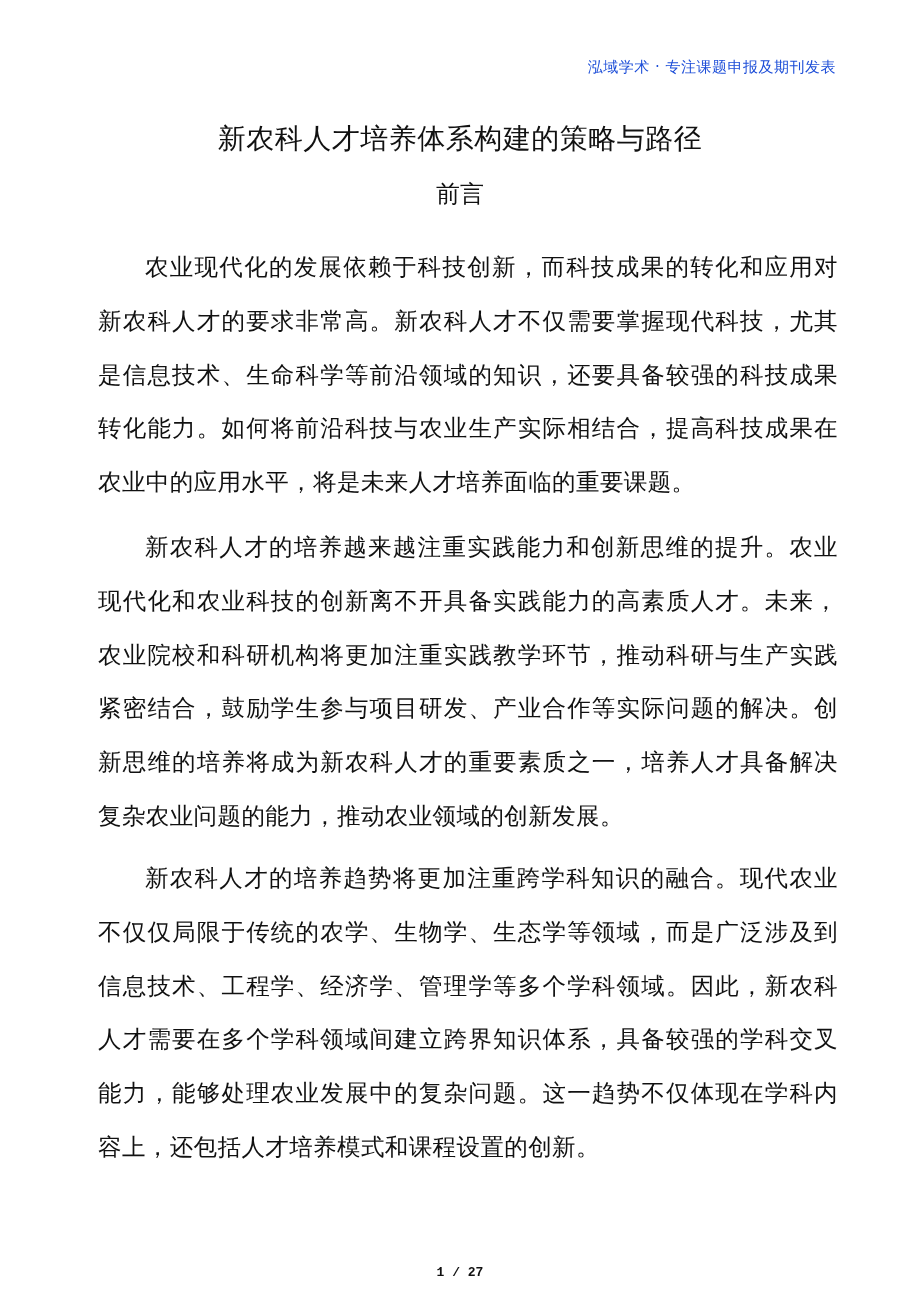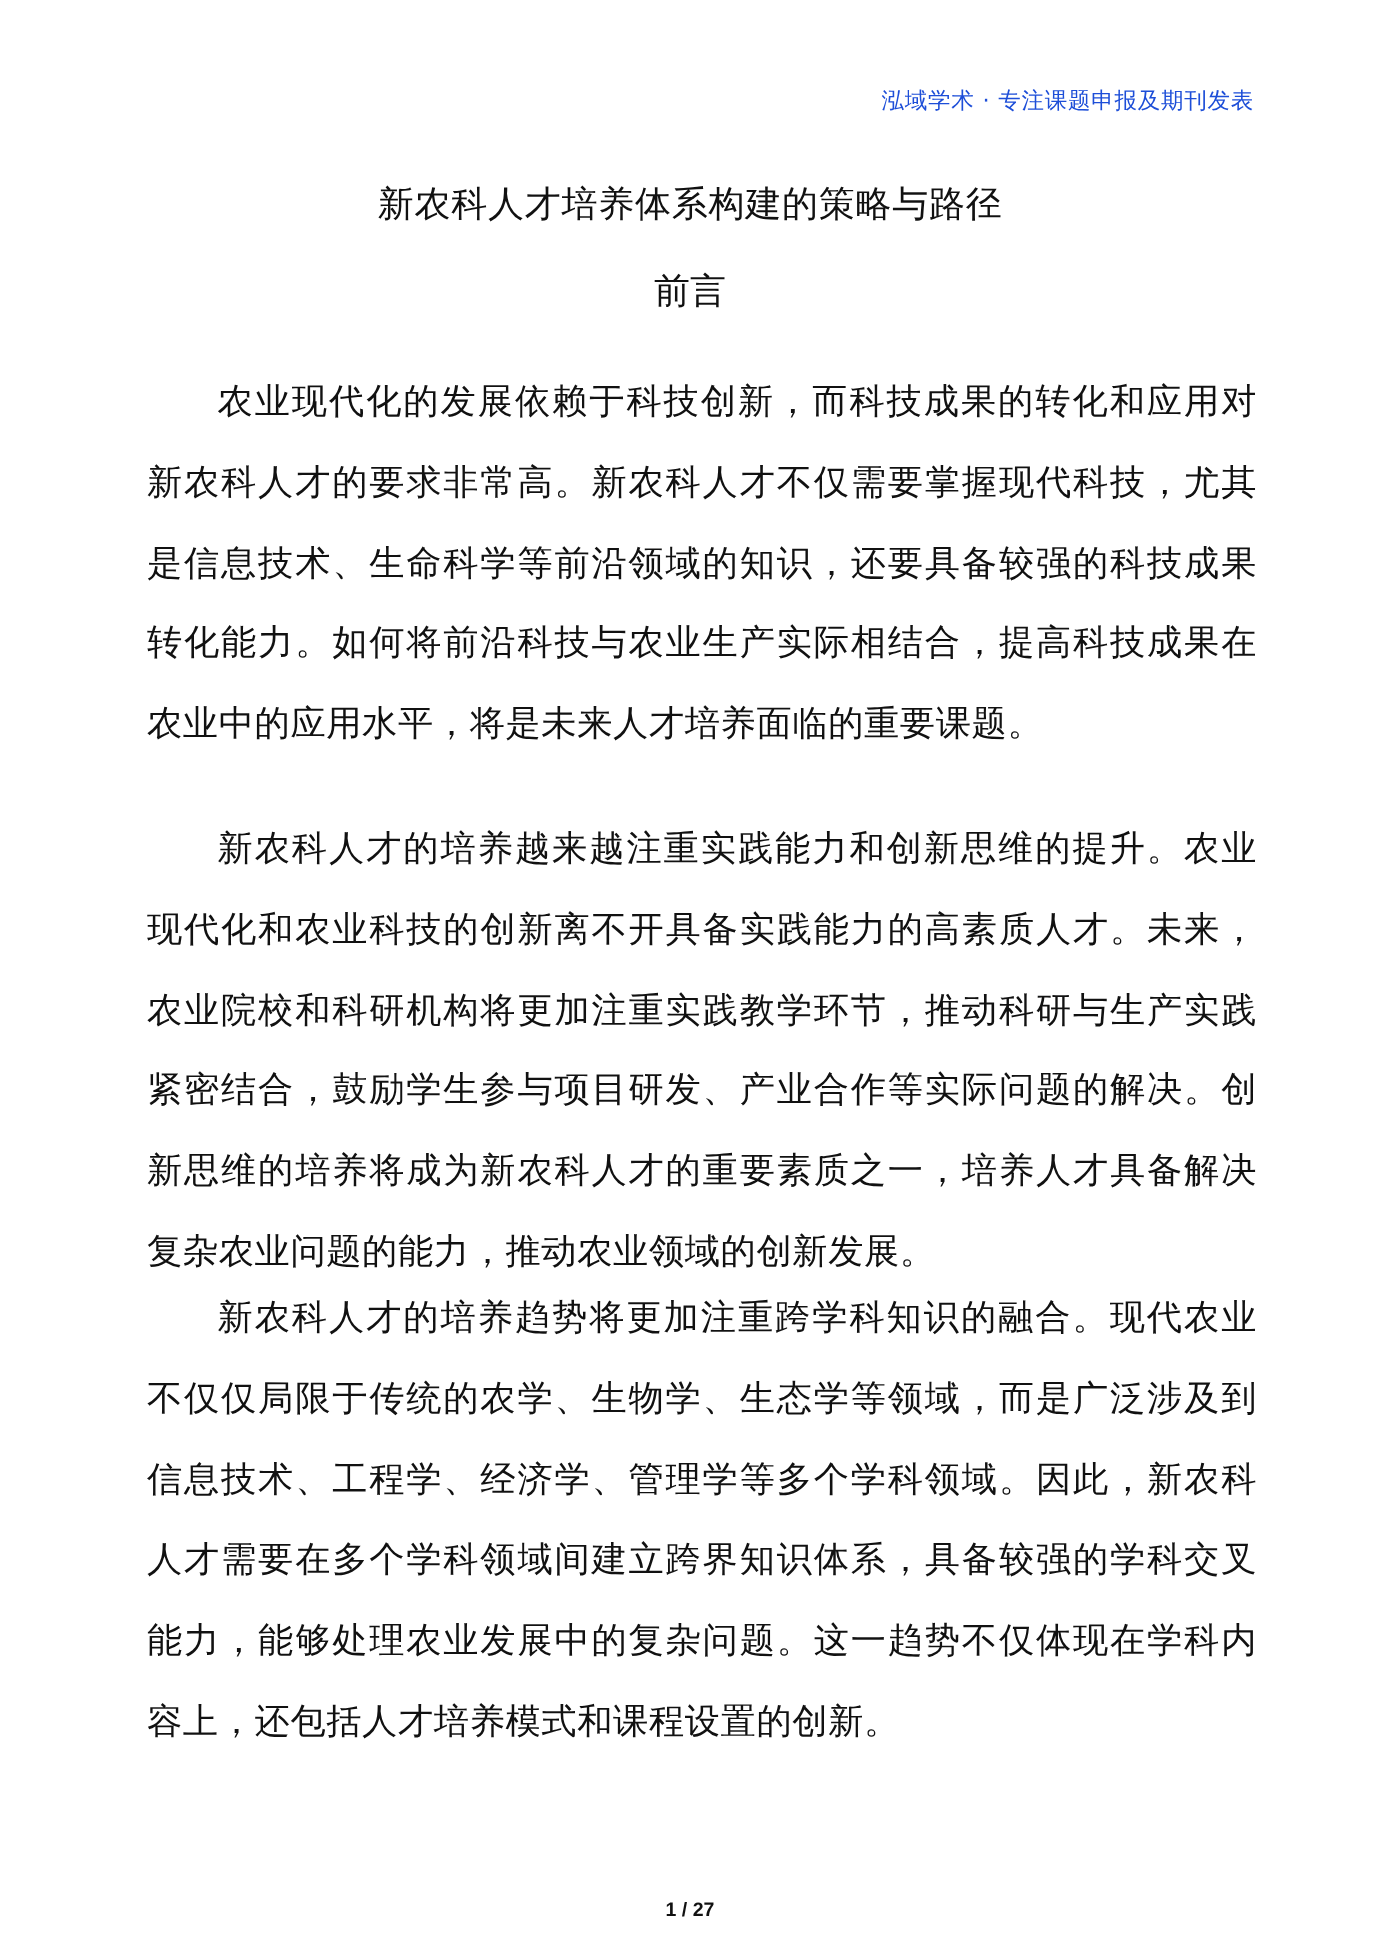--- a/index.html
+++ b/index.html
@@ -24,21 +24,21 @@
       letter-spacing: 0.5px;
       color: #1d4ed8;
     }
     .doc-title {
       position: absolute;
       top: 120px;
       left: 0;
       width: 920px;
       text-align: center;
       font-family: "DejaVu Sans", "Liberation Sans", sans-serif;
-      font-size: 24px;
+      font-size: 28px;
       letter-spacing: 0.5px;
     }
     .section-title {
       position: absolute;
       top: 178px;
       left: 0;
       width: 920px;
       text-align: center;
       font-family: "DejaVu Sans", "Liberation Sans", sans-serif;
       font-size: 24px;
@@ -48,29 +48,29 @@
       left: 86px;
       width: 740px;
       font-size: 23.5px;
       line-height: 53.8px;
       text-align: justify;
       text-indent: 2em;
       margin: 12px;
       letter-spacing: 0.4px;
     }
     #p1 { top: 229px; }
-    #p2 { top: 527px; }
+    #p2 { top: 509px; }
     #p3 { top: 840px; }
     .page-number {
       position: absolute;
       top: 1265px;
       left: 0;
       width: 920px;
       text-align: center;
-      font-family: Liberation Sans, sans-serif;
+      font-family: Liberation Mono, monospace;
       font-weight: bold;
       font-size: 13px;
     }
   </style>
 </head>
 <body>
 
 <div class="header-tagline">泓域学术 · 专注课题申报及期刊发表</div>
 
 <h1 class="doc-title" style="margin:0;font-weight:normal;">新农科人才培养体系构建的策略与路径</h1>

